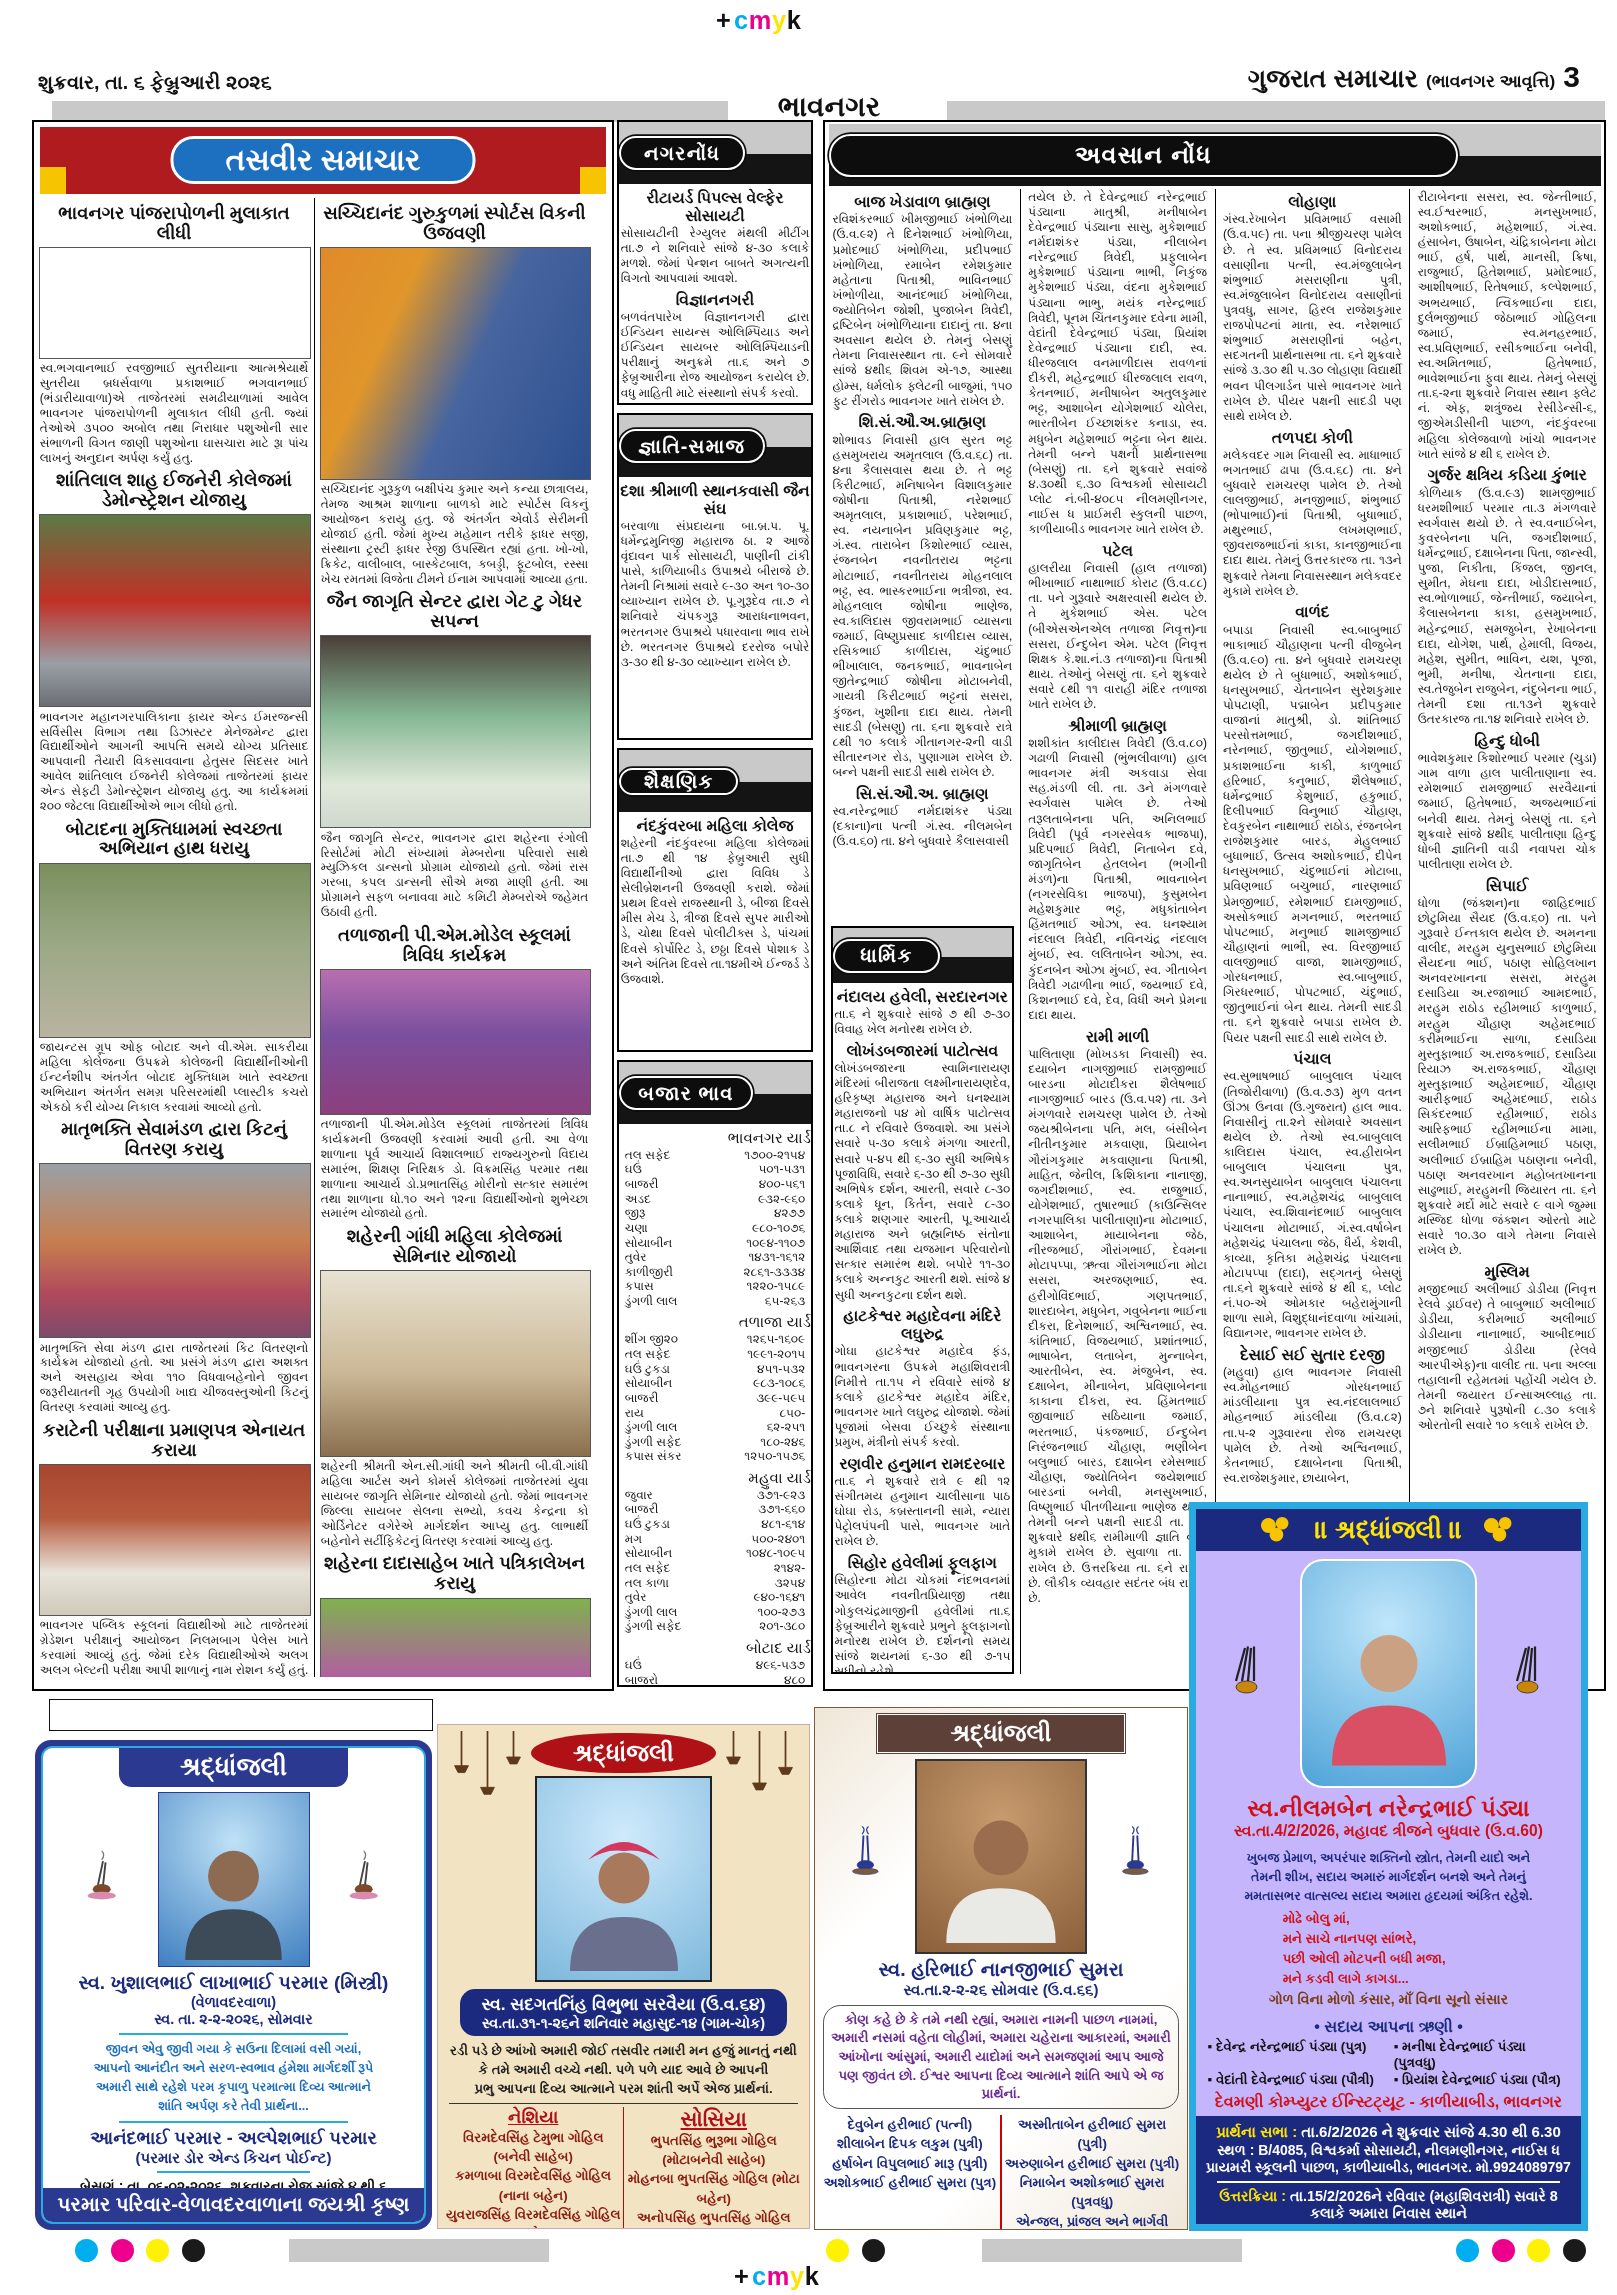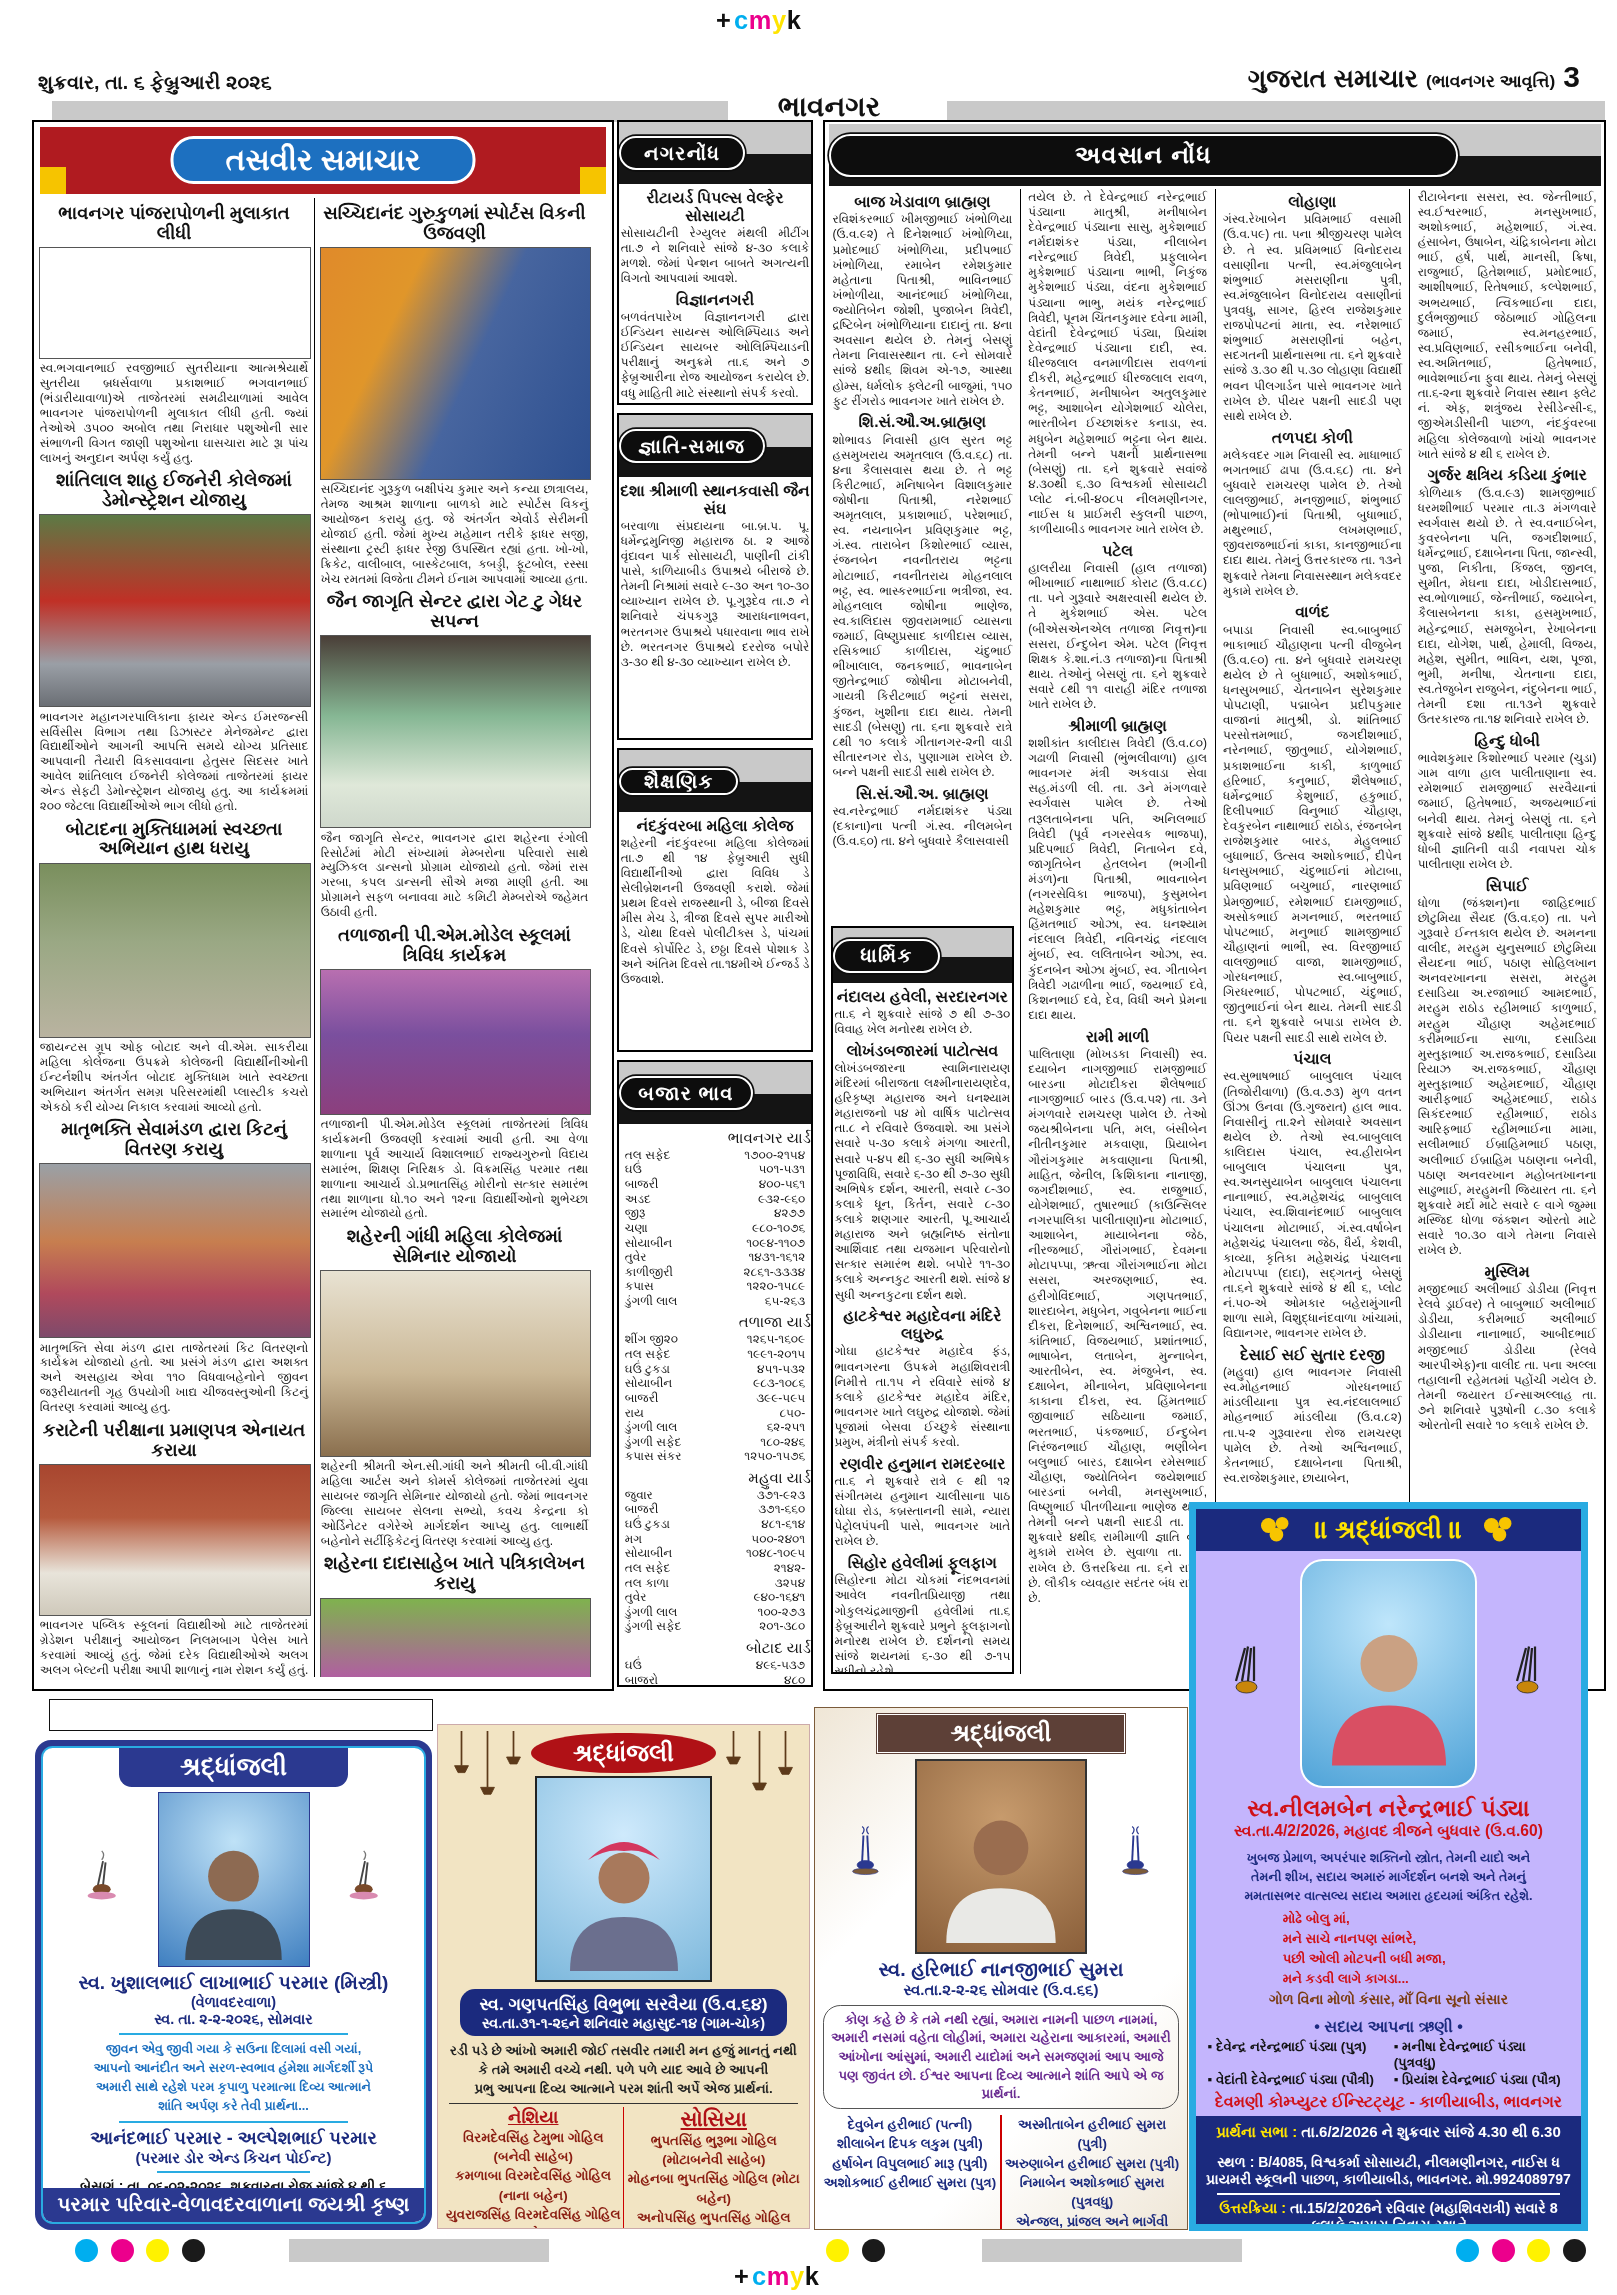--- a/index.html
+++ b/index.html
@@ -408,21 +408,21 @@
     </svg>
   <div style="background:#b01116;color:#fff;font-weight:bold;font-size:24px;border-radius:50%/55%;width:185px;margin:8px auto 3.5px;padding:5.8px 0">શ્રદ્ધાંજલી</div>
   <div class="portrait" style="width:173px;height:202px;margin:0 auto;border:2.3px solid #222;background:radial-gradient(circle at 50% 28%,#cfeafc,#7db8dc)">
     <svg width="150" height="168" viewBox="0 0 100 100">
         <path d="M26 26 Q50 2 74 26 Q62 18 50 20 Q38 18 26 26 Z" fill="#d4375e"></path>
         <circle cx="50" cy="38" r="17" fill="#a8795c"></circle>
         <path d="M14 100 Q14 64 50 64 Q86 64 86 100 Z" fill="#6b6f8e"></path>
       </svg>
   </div>
   <div style="background:#1b2a7e;color:#fff;font-weight:bold;border-radius:15px;width:88%;margin:7px auto 2.3px;padding:4.6px 0">
-    <div style="font-size:17.3px">સ્વ. ગણપતસિંહ વિભુભા સરવૈયા (ઉ.વ.૬૪)</div>
+    <div style="font-size:17.3px">સ્વ. સદગતનિંહ વિભુભા સરવૈયા (ઉ.વ.૬૪)</div>
     <div style="font-size:14.4px">સ્વ.તા.૩૧-૧-૨૬ને શનિવાર મહાસુદ-૧૪ (ગામ-ચોક)</div>
   </div>
   <div style="color:#222;font-weight:bold;font-size:13.3px;line-height:1.45;padding:2.3px 8px">
     <div>રડી પડે છે આંખો અમારી જોઈ તસવીર તમારી મન હજું માનતું નથી</div>
     <div>કે તમે અમારી વચ્ચે નથી. પળે પળે યાદ આવે છે આપની</div>
     <div>પ્રભુ આપના દિવ્ય આત્માને પરમ શાંતી અર્પે એજ પ્રાર્થનાં.</div>
   </div>
   <div style="height:1.2px;background:#333;width:94%;margin:2.3px auto"></div>
   <div style="display:flex;padding:0 5.8px">
     <div class="names" style="flex:1;color:#8a1c10">
@@ -554,21 +554,21 @@
     <div style="color:#1b2a7e;font-weight:bold;font-size:16px">• સદાય આપના ઋણી •</div>
     <div style="display:grid;grid-template-columns:1fr 1fr;gap:1.2px 10.4px;width:94%;margin-top:3.5px">
       <div style="font-weight:bold;font-size:13.3px">▪ <span>દેવેન્દ્ર નરેન્દ્રભાઈ પંડ્યા (પુત્ર)</span></div>
       <div style="font-weight:bold;font-size:13.3px">▪ <span>મનીષા દેવેન્દ્રભાઈ પંડ્યા (પુત્રવધુ)</span></div>
       <div style="font-weight:bold;font-size:13.3px">▪ <span>વેદાંતી દેવેન્દ્રભાઈ પંડ્યા (પૌત્રી)</span></div>
       <div style="font-weight:bold;font-size:13.3px">▪ <span>પ્રિયાંશ દેવેન્દ્રભાઈ પંડ્યા (પૌત્ર)</span></div>
     </div>
     <div style="color:#d01117;font-weight:bold;font-size:16px;margin:4.6px 0">દેવમણી કોમ્પ્યુટર ઈન્સ્ટિટ્યૂટ - કાળીયાબીડ, ભાવનગર</div>
     <div style="background:#1b2a7e;color:#fff;width:100%;flex:1;padding:7px 9.2px;box-sizing:border-box;text-align:center">
       <div style="font-size:15px;font-weight:bold"><span style="color:#ffe400">પ્રાર્થના સભા :</span> <span>તા.6/2/2026 ને શુક્રવાર સાંજે 4.30 થી 6.30</span></div>
-      <div style="font-size:14px;font-weight:bold;margin-top:13px">સ્થળ : B/4085, વિશ્વકર્મા સોસાયટી, નીલમણીનગર, નાઈસ ધ પ્રાયમરી સ્કૂલની પાછળ, કાળીયાબીડ, ભાવનગર. મો.9924089797</div>
+      <div style="font-size:14px;font-weight:bold;margin-top:1px">સ્થળ : B/4085, વિશ્વકર્મા સોસાયટી, નીલમણીનગર, નાઈસ ધ પ્રાયમરી સ્કૂલની પાછળ, કાળીયાબીડ, ભાવનગર. મો.9924089797</div>
       <div style="height:1.2px;background:#fff;margin:5.8px 11.6px"></div>
       <div style="font-size:14.4px;font-weight:bold"><span style="color:#ffe400">ઉત્તરક્રિયા :</span> <span>તા.15/2/2026ને રવિવાર (મહાશિવરાત્રી) સવારે 8 કલાકે અમારા નિવાસ સ્થાને</span></div>
     </div>
   </div>
 </div>
 
 <div class="abs" style="left:0;top:2239px;width:1617px;height:26.6px">
   <span class="abs" style="left:75px"><span class="dot c"></span><span class="dot m"></span><span class="dot y"></span><span class="dot k"></span></span>
   <span class="abs graybar" style="left:289px;width:260px;height:23px"></span>
   <span class="abs" style="left:826px"><span class="dot y"></span><span class="dot k"></span></span>

